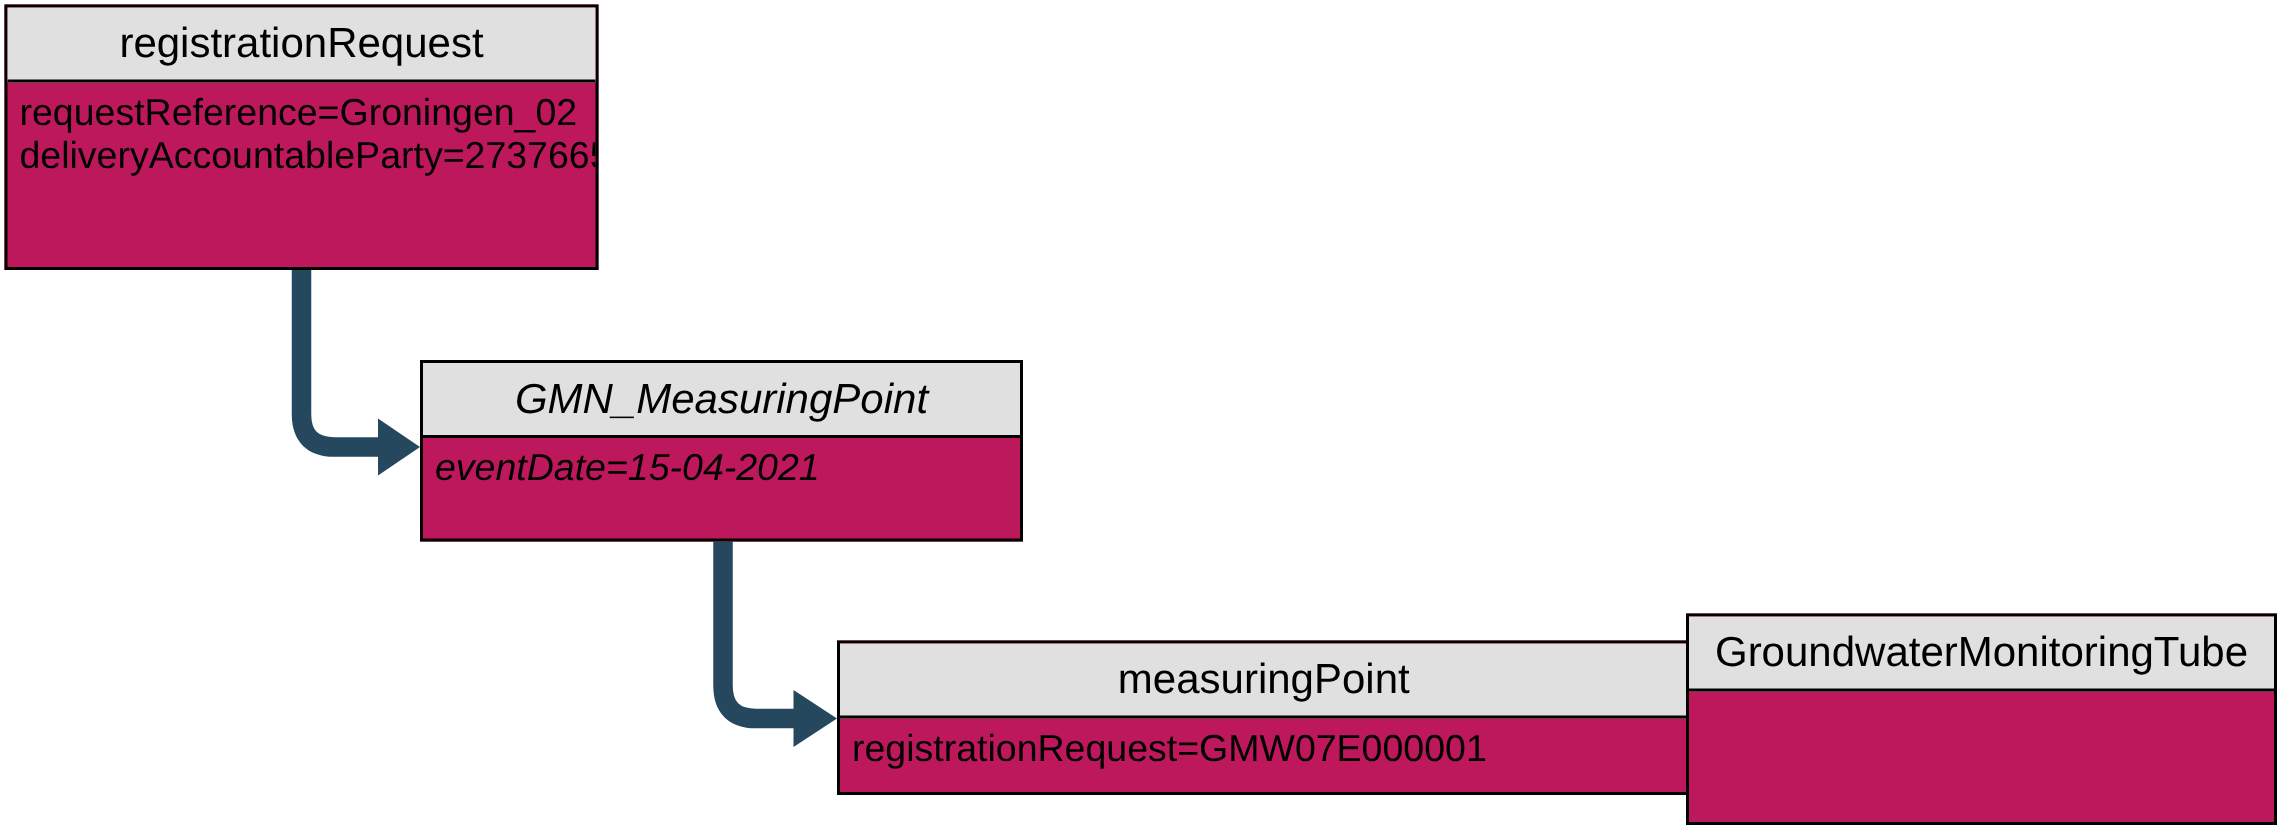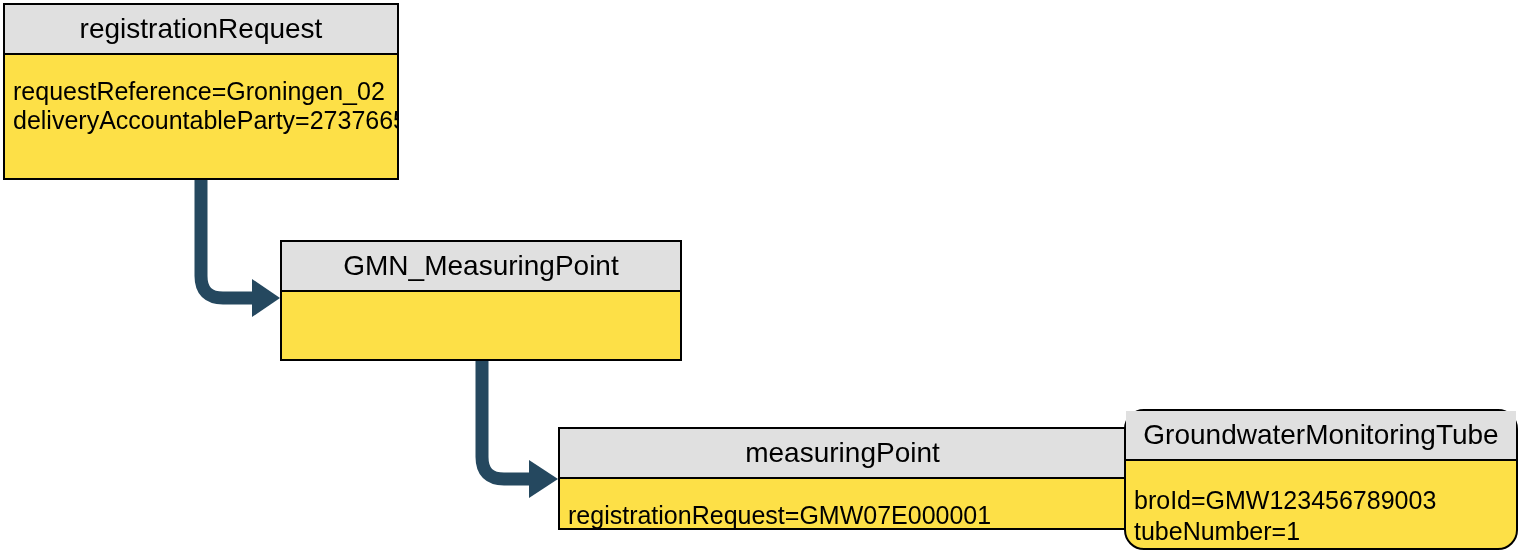--- a/index.html
+++ b/index.html
@@ -22,47 +22,46 @@
     stroke: var(--arrow-color, #25485F);
     stroke-width: 13;
     stroke-linecap: butt;
   }
   .head {
     fill: var(--arrow-color, #25485F);
     stroke: none;
   }
   .node {
     position: absolute;
-    background: #fde047;
+    background: #be185d;
     border: 2px solid var(--border-color, #000000);
     box-sizing: border-box;
   }
   .node-header {
     height: 48px;
     background: var(--header-bg, #E0E0E0);
     border-bottom: 2px solid var(--border-color, #000000);
     display: flex;
     align-items: center;
     justify-content: center;
     font-size: 28px;
     white-space: nowrap;
     overflow: hidden;
   }
   .node-body {
     padding: 6px 8px;
     font-size: 25px;
     line-height: 29px;
     overflow: hidden;
-    margin-top: 16px;
   }
   .attr { white-space: nowrap; }
   .n0 { left: 3px;    top: 3px;   width: 396px; height: 177px; }
-  .n1 { left: 280px;  top: 240px; width: 402px; height: 121px; }
+  .n1 { left: 280px;  top: 240px; width: 402px; height: 121px; font-style: italic; }
   .n2 { left: 558px;  top: 427px; width: 569px; height: 103px; }
-  .n3 { left: 1124px; top: 409px; width: 394px; height: 141px; border-radius: 20px; }
+  .n3 { left: 1124px; top: 409px; width: 394px; height: 141px; }
   .n3 .node-body { line-height: 31px; padding-top: 8px; }
 </style>
 </head>
 <body>
 
 <div class="canvas">
 
   <svg class="connectors" viewBox="0 0 1526 556" aria-hidden="true">
     <g>
       <path class="edge" d="M 201 180 L 201 276 Q 201 298 223 298 L 253 298"></path>
@@ -85,34 +84,33 @@
     <div class="node-body">
       <div class="attr">requestReference=Groningen_02</div>
       <div class="attr">deliveryAccountableParty=27376655</div>
     </div>
   </div>
 
   <div class="node n1">
     <div class="node-header">
       <span>GMN_MeasuringPoint</span>
     </div>
+    <div class="node-body">
+      <div class="attr">eventDate=15-04-2021</div>
+    </div>
   </div>
 
   <div class="node n2">
     <div class="node-header">
       <span>measuringPoint</span>
     </div>
     <div class="node-body">
       <div class="attr">registrationRequest=GMW07E000001</div>
     </div>
   </div>
 
   <div class="node n3">
     <div class="node-header">
       <span>GroundwaterMonitoringTube</span>
     </div>
-    <div class="node-body">
-      <div class="attr">broId=GMW123456789003</div>
-      <div class="attr">tubeNumber=1</div>
-    </div>
   </div>
 
 </div>
 
 </body></html>

